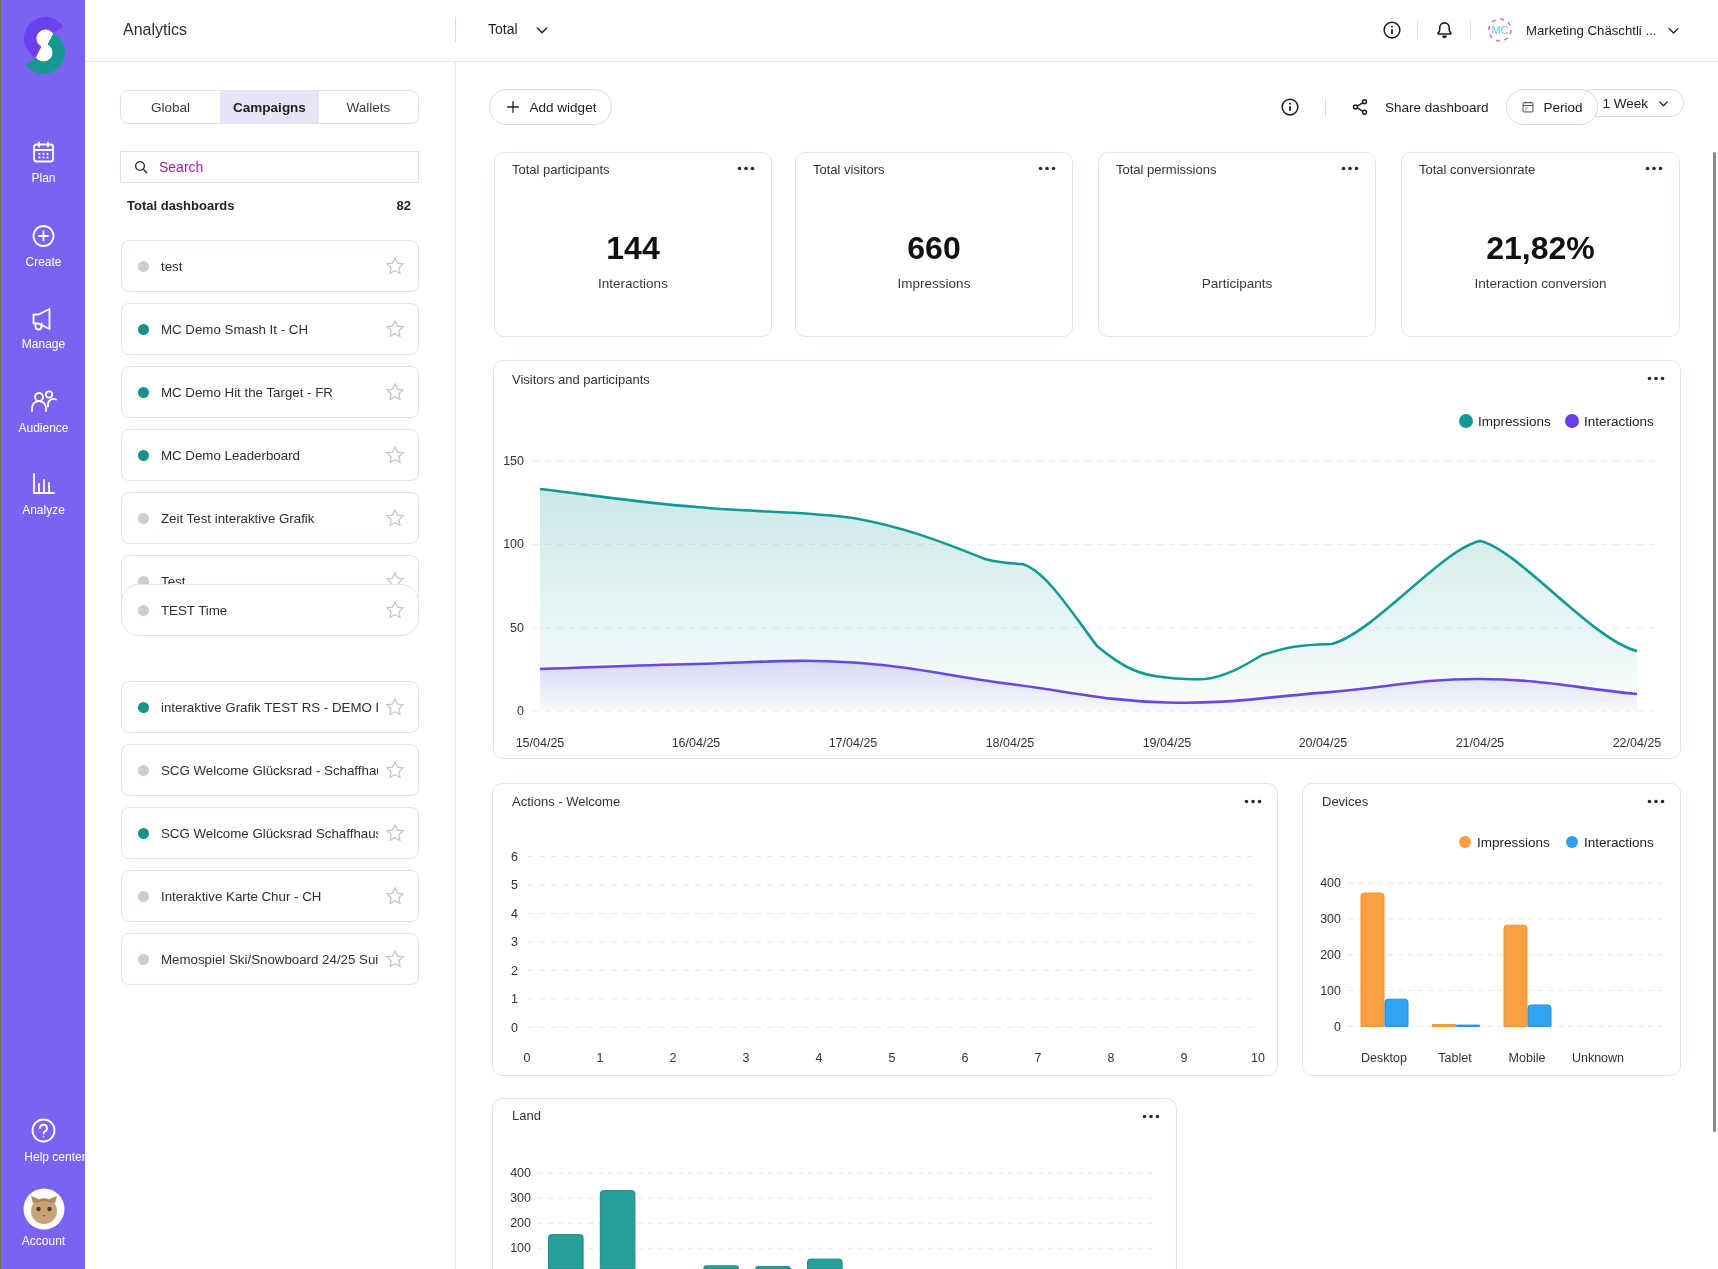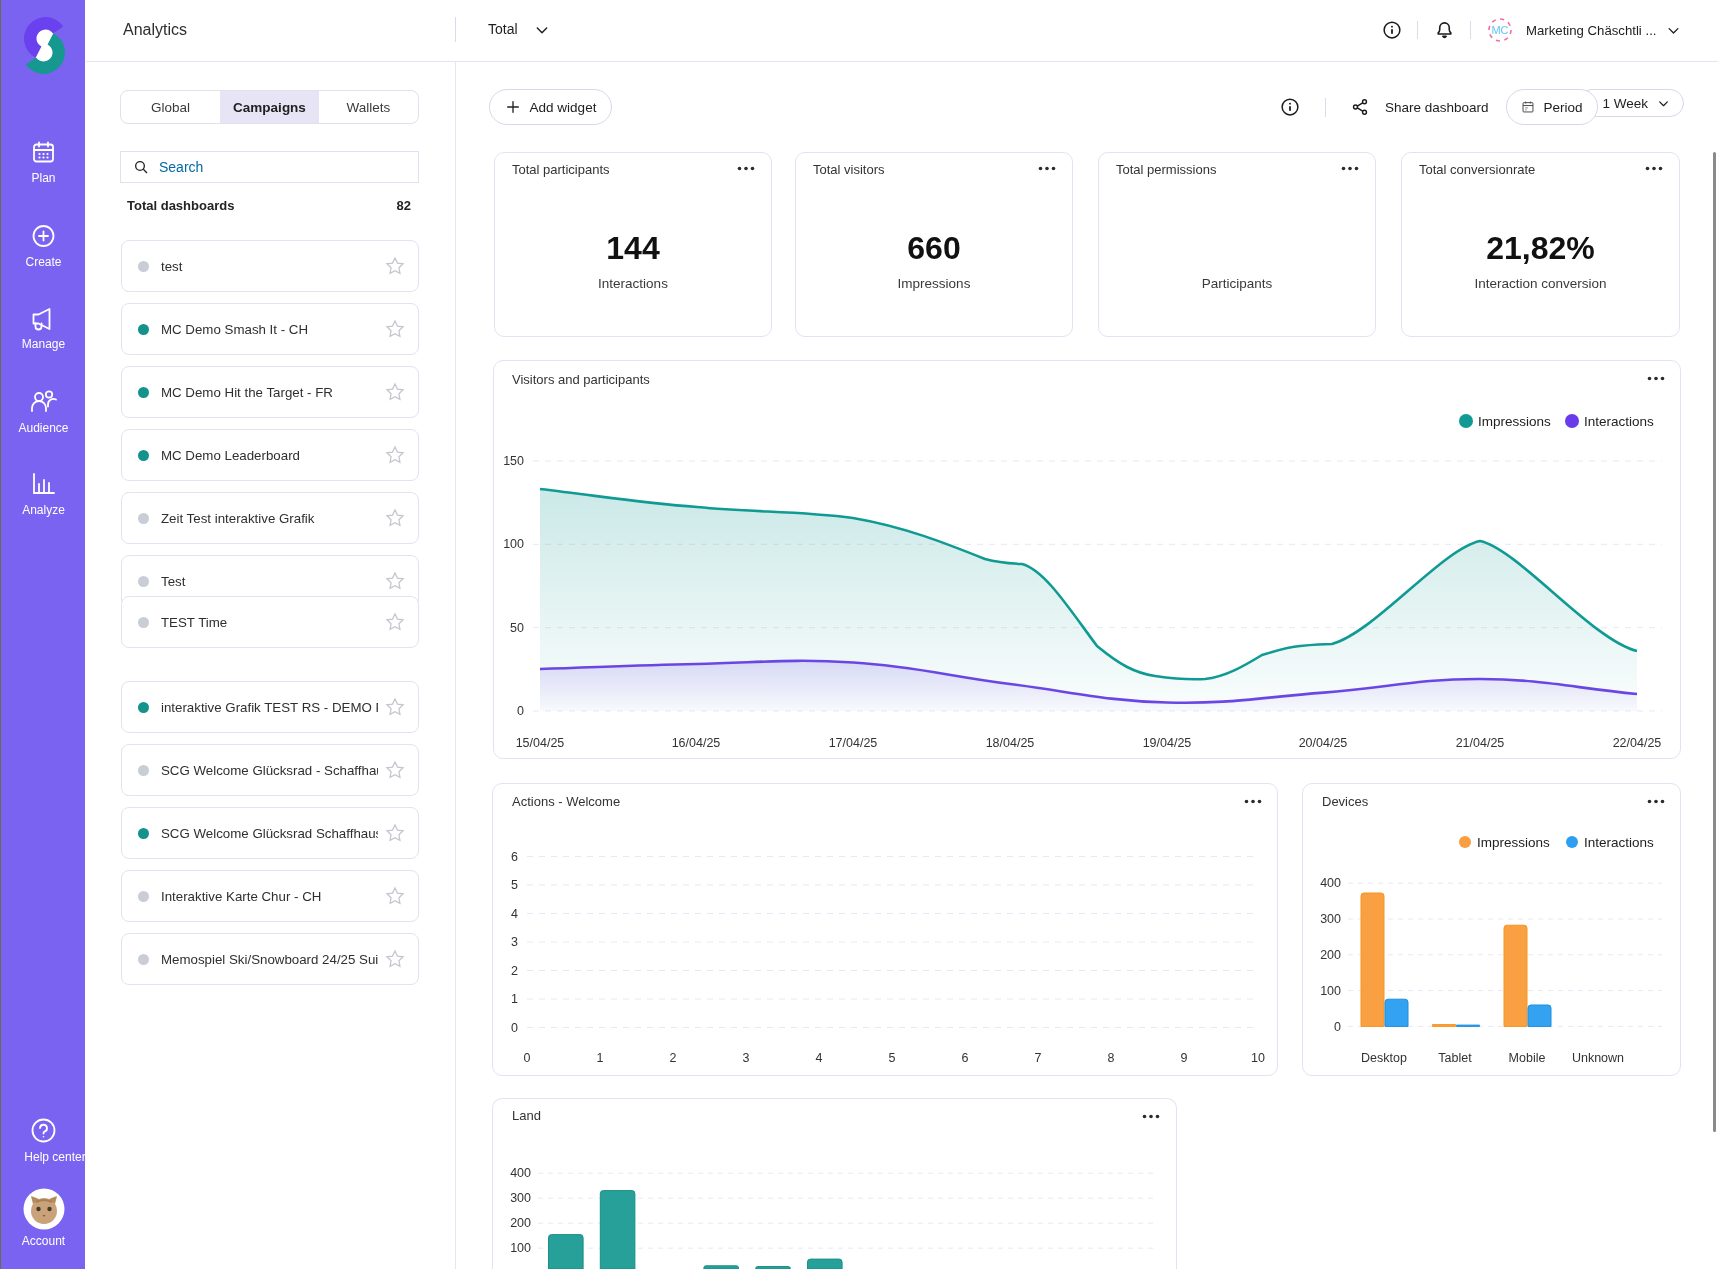--- a/index.html
+++ b/index.html
@@ -19,21 +19,21 @@
 #vline2 { position:absolute; left:455px; top:17px; width:1px; height:25px; background:#dcdaea; }
 #hline { position:absolute; left:86px; top:61px; width:1632px; height:1px; background:#e7e5f2; }
 .title-analytics { position:absolute; left:123px; top:21px; font-size:16px; color:#2d2d2d; }
 
 .tabs { position:absolute; left:120px; top:90px; width:299px; height:34px; border:1px solid #e2e0ee;
   border-radius:8px; display:flex; overflow:hidden; background:#fff; }
 .tabs .tab { flex:1; display:flex; align-items:center; justify-content:center; font-size:13.5px; color:#3b3b3b; }
 .tabs .tab.active { background:#e7e4f6; font-weight:bold; color:#222; }
 
 .search { position:absolute; left:120px; top:151px; width:299px; height:32px; border:1px solid #e2e0ee;
-  border-radius:0; display:flex; align-items:center; padding-left:12px; color:#0369a1; font-size:14px; }
+  border-radius:0; display:flex; align-items:center; padding-left:12px; color:#a21caf; font-size:14px; }
 .search svg { margin-right:10px; }
 
 .tdash { position:absolute; left:127px; top:198px; width:284px; font-size:13px; font-weight:bold; color:#232323; }
 .tdash span { float:right; }
 
 .citem { position:absolute; left:121px; width:298px; height:52px; border:1px solid #e4e2f0;
   border-radius:8px; background:#fff; display:flex; align-items:center; padding:0 12px 0 16px; }
 .citem .dot { width:11px; height:11px; border-radius:50%; background:#15928c; margin-right:12px; flex:none; }
 .citem .dot.gray { background:#c9cdd6; }
 .citem .nm { font-size:13.3px; color:#2f2f2f; white-space:nowrap; overflow:hidden; flex:1; }
@@ -198,21 +198,21 @@
           <path d="M12 3.2l2.7 5.6 6.1.8-4.5 4.3 1.1 6.1-5.4-2.9-5.4 2.9 1.1-6.1-4.5-4.3 6.1-.8z"></path>
         </svg>
       </div>
     <div class="citem" style="top:555px;">
         <div class="dot gray"></div>
         <div class="nm">Test</div>
         <svg class="star" width="22" height="22" viewBox="0 0 24 24" fill="none" stroke="#c5c5cf" stroke-width="1.4">
           <path d="M12 3.2l2.7 5.6 6.1.8-4.5 4.3 1.1 6.1-5.4-2.9-5.4 2.9 1.1-6.1-4.5-4.3 6.1-.8z"></path>
         </svg>
       </div>
-    <div class="citem" style="top:596px;">
+    <div class="citem" style="top:584px;border-radius:18px;">
         <div class="dot gray"></div>
         <div class="nm">TEST Time</div>
         <svg class="star" width="22" height="22" viewBox="0 0 24 24" fill="none" stroke="#c5c5cf" stroke-width="1.4">
           <path d="M12 3.2l2.7 5.6 6.1.8-4.5 4.3 1.1 6.1-5.4-2.9-5.4 2.9 1.1-6.1-4.5-4.3 6.1-.8z"></path>
         </svg>
       </div>
     <div class="citem" style="top:681px;">
         <div class="dot"></div>
         <div class="nm">interaktive Grafik TEST RS - DEMO Pl</div>
         <svg class="star" width="22" height="22" viewBox="0 0 24 24" fill="none" stroke="#c5c5cf" stroke-width="1.4">

